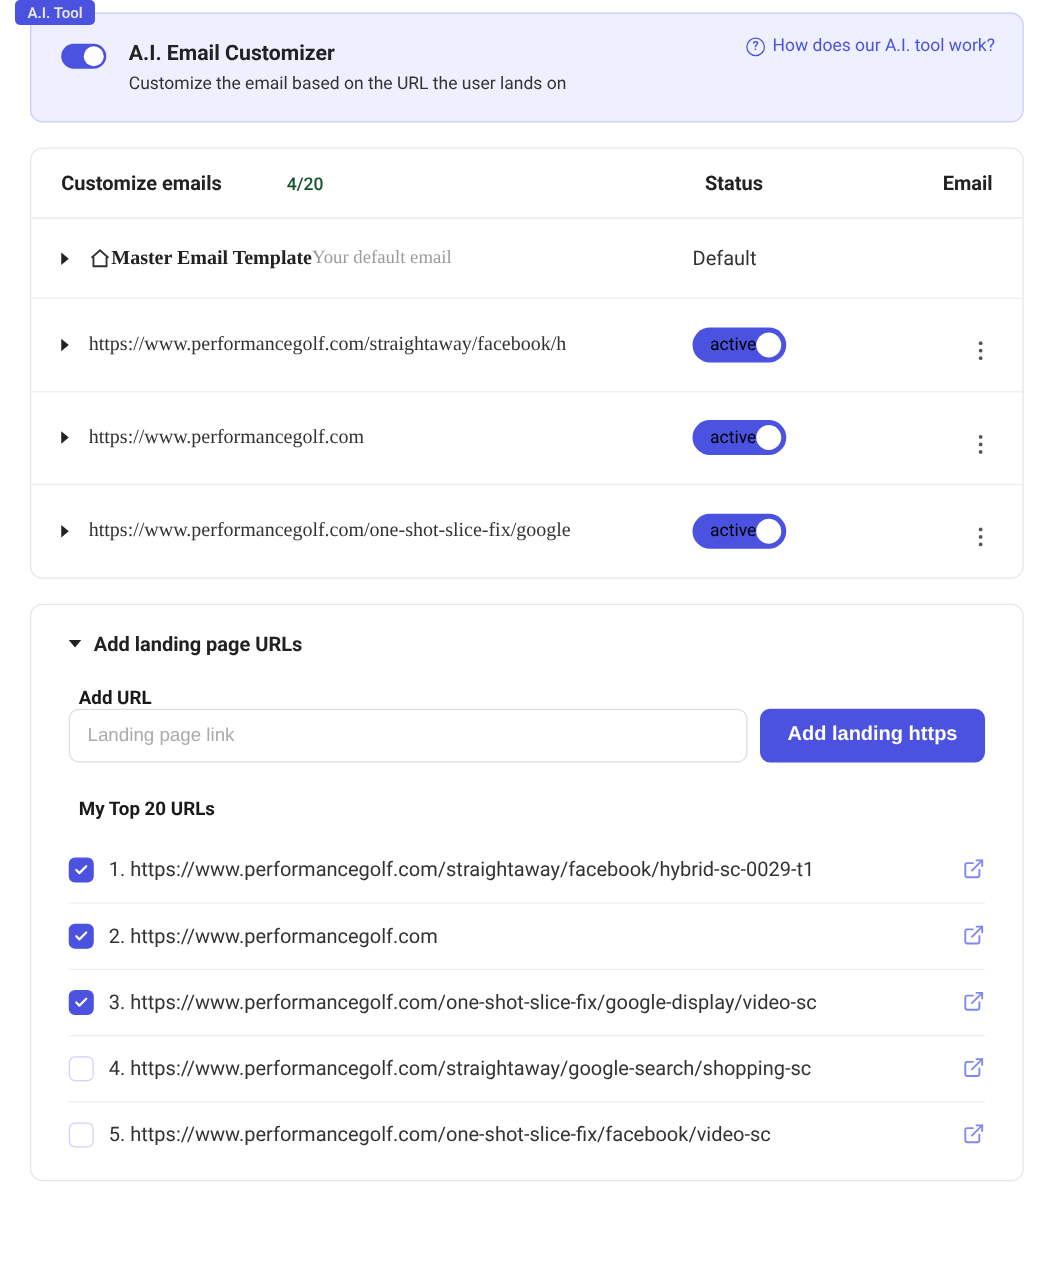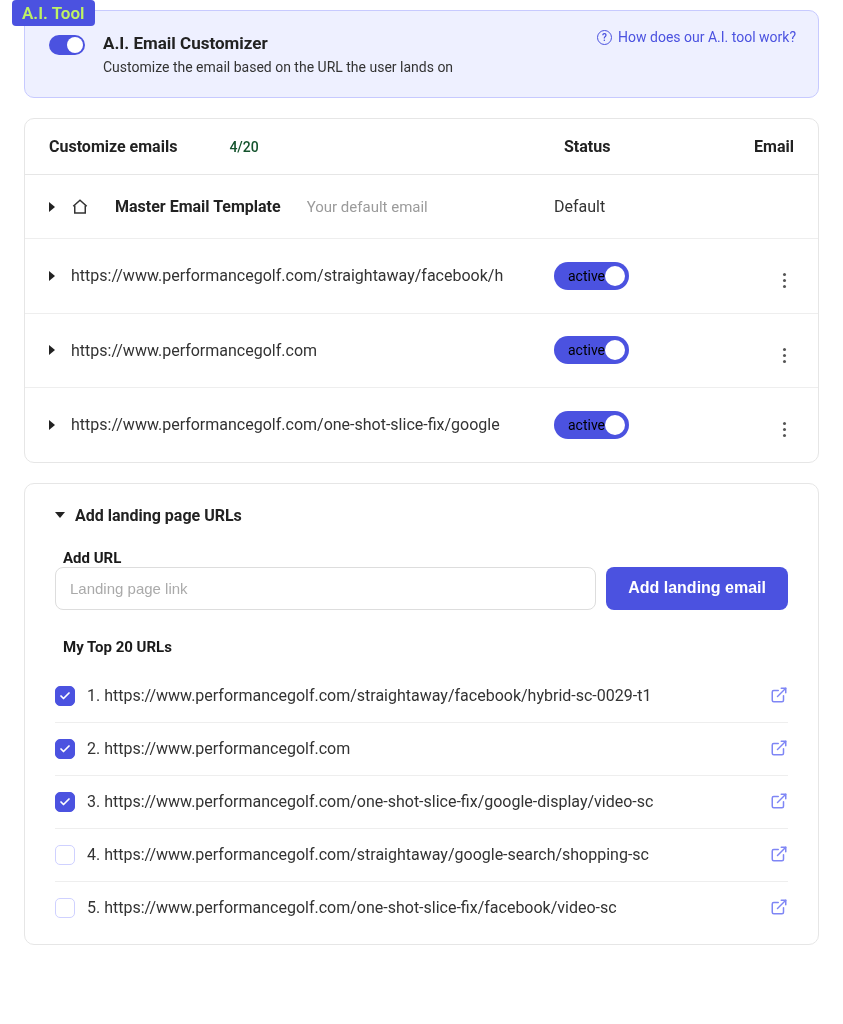--- a/index.html
+++ b/index.html
@@ -12,22 +12,22 @@
   }
   .ai-panel-wrapper {
     position: relative;
     margin: 10px 24px 20px 24px;
   }
   .ai-badge {
     position: absolute;
     top: -10px;
     left: -12px;
     background: #4b52e0;
-    color: #bef264;
-    font-size: 17px;
+    color: #e5e5e5;
+    font-size: 12px;
     font-weight: 600;
     padding: 3px 10px;
     border-radius: 4px;
     z-index: 2;
     text-align: right;
   }
   .ai-panel {
     background: #eef0ff;
     border: 1px solid #c7caff;
     border-radius: 10px;
@@ -108,21 +108,21 @@
     width: 0; height: 0;
     border-top: 5px solid transparent;
     border-bottom: 5px solid transparent;
     border-left: 6px solid #222;
     margin-right: 6px;
     flex: 0 0 auto;
   }
   .home-icon {
     width: 18px; height: 18px; flex: 0 0 auto;
   }
-  .row .name-cell { flex: 1 1 auto; overflow: hidden; white-space: nowrap; text-overflow: ellipsis; display:flex; align-items:flex-end; gap:26px; }
+  .row .name-cell { flex: 1 1 auto; overflow: hidden; white-space: nowrap; text-overflow: ellipsis; display:flex; align-items:flex-start; gap:0;font-family:Liberation Serif, serif; }
   .row .master-title { font-weight: 700; color: #222; }
   .row .subtext { color: #9b9b9b; font-size: 15px; font-weight: 400; }
   .row .status-cell { width: 150px; }
   .row .action-cell { width: 80px; text-align: right; }
 
   .pill-toggle {
     display: inline-flex;
     align-items: center;
     background: #4b52e0;
     color: #000000;
@@ -309,21 +309,21 @@
 </div>
 
 <div class="section-panel">
   <div class="section-header">
     <div class="caret-down"></div>
     <span>Add landing page URLs</span>
   </div>
   <div class="add-url-label">Add URL</div>
   <div class="input-row">
     <input class="url-input" type="text" placeholder="Landing page link" style="">
-    <button class="primary-btn">Add landing email</button>
+    <button class="primary-btn">Add landing https</button>
   </div>
   <div class="subheading">My Top 20 URLs</div>
   <div id="url-list">
       <div class="url-item">
         <div class="checkbox checked">
           <svg width="12" height="12" viewBox="0 0 24 24" fill="none" stroke="#fff" stroke-width="3.5" stroke-linecap="round" stroke-linejoin="round">
             <polyline points="4 12 9 17 20 6"></polyline>
           </svg>
         </div>
         <div class="url-text">1. https://www.performancegolf.com/straightaway/facebook/hybrid-sc-0029-t1</div>

